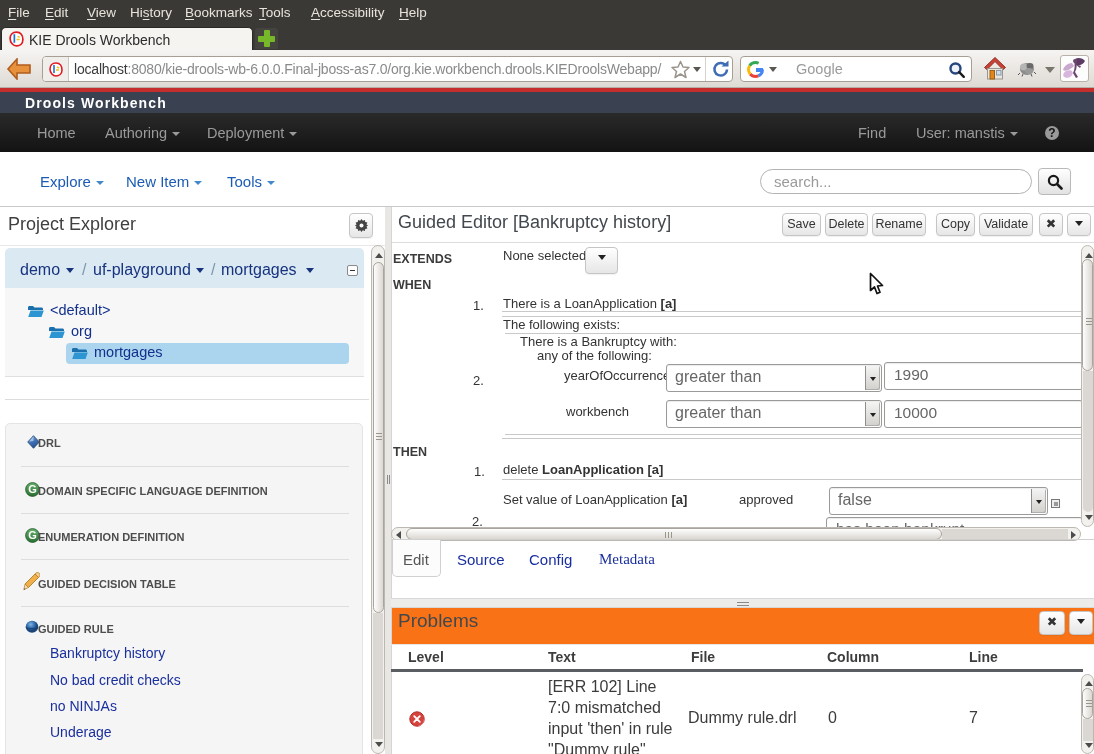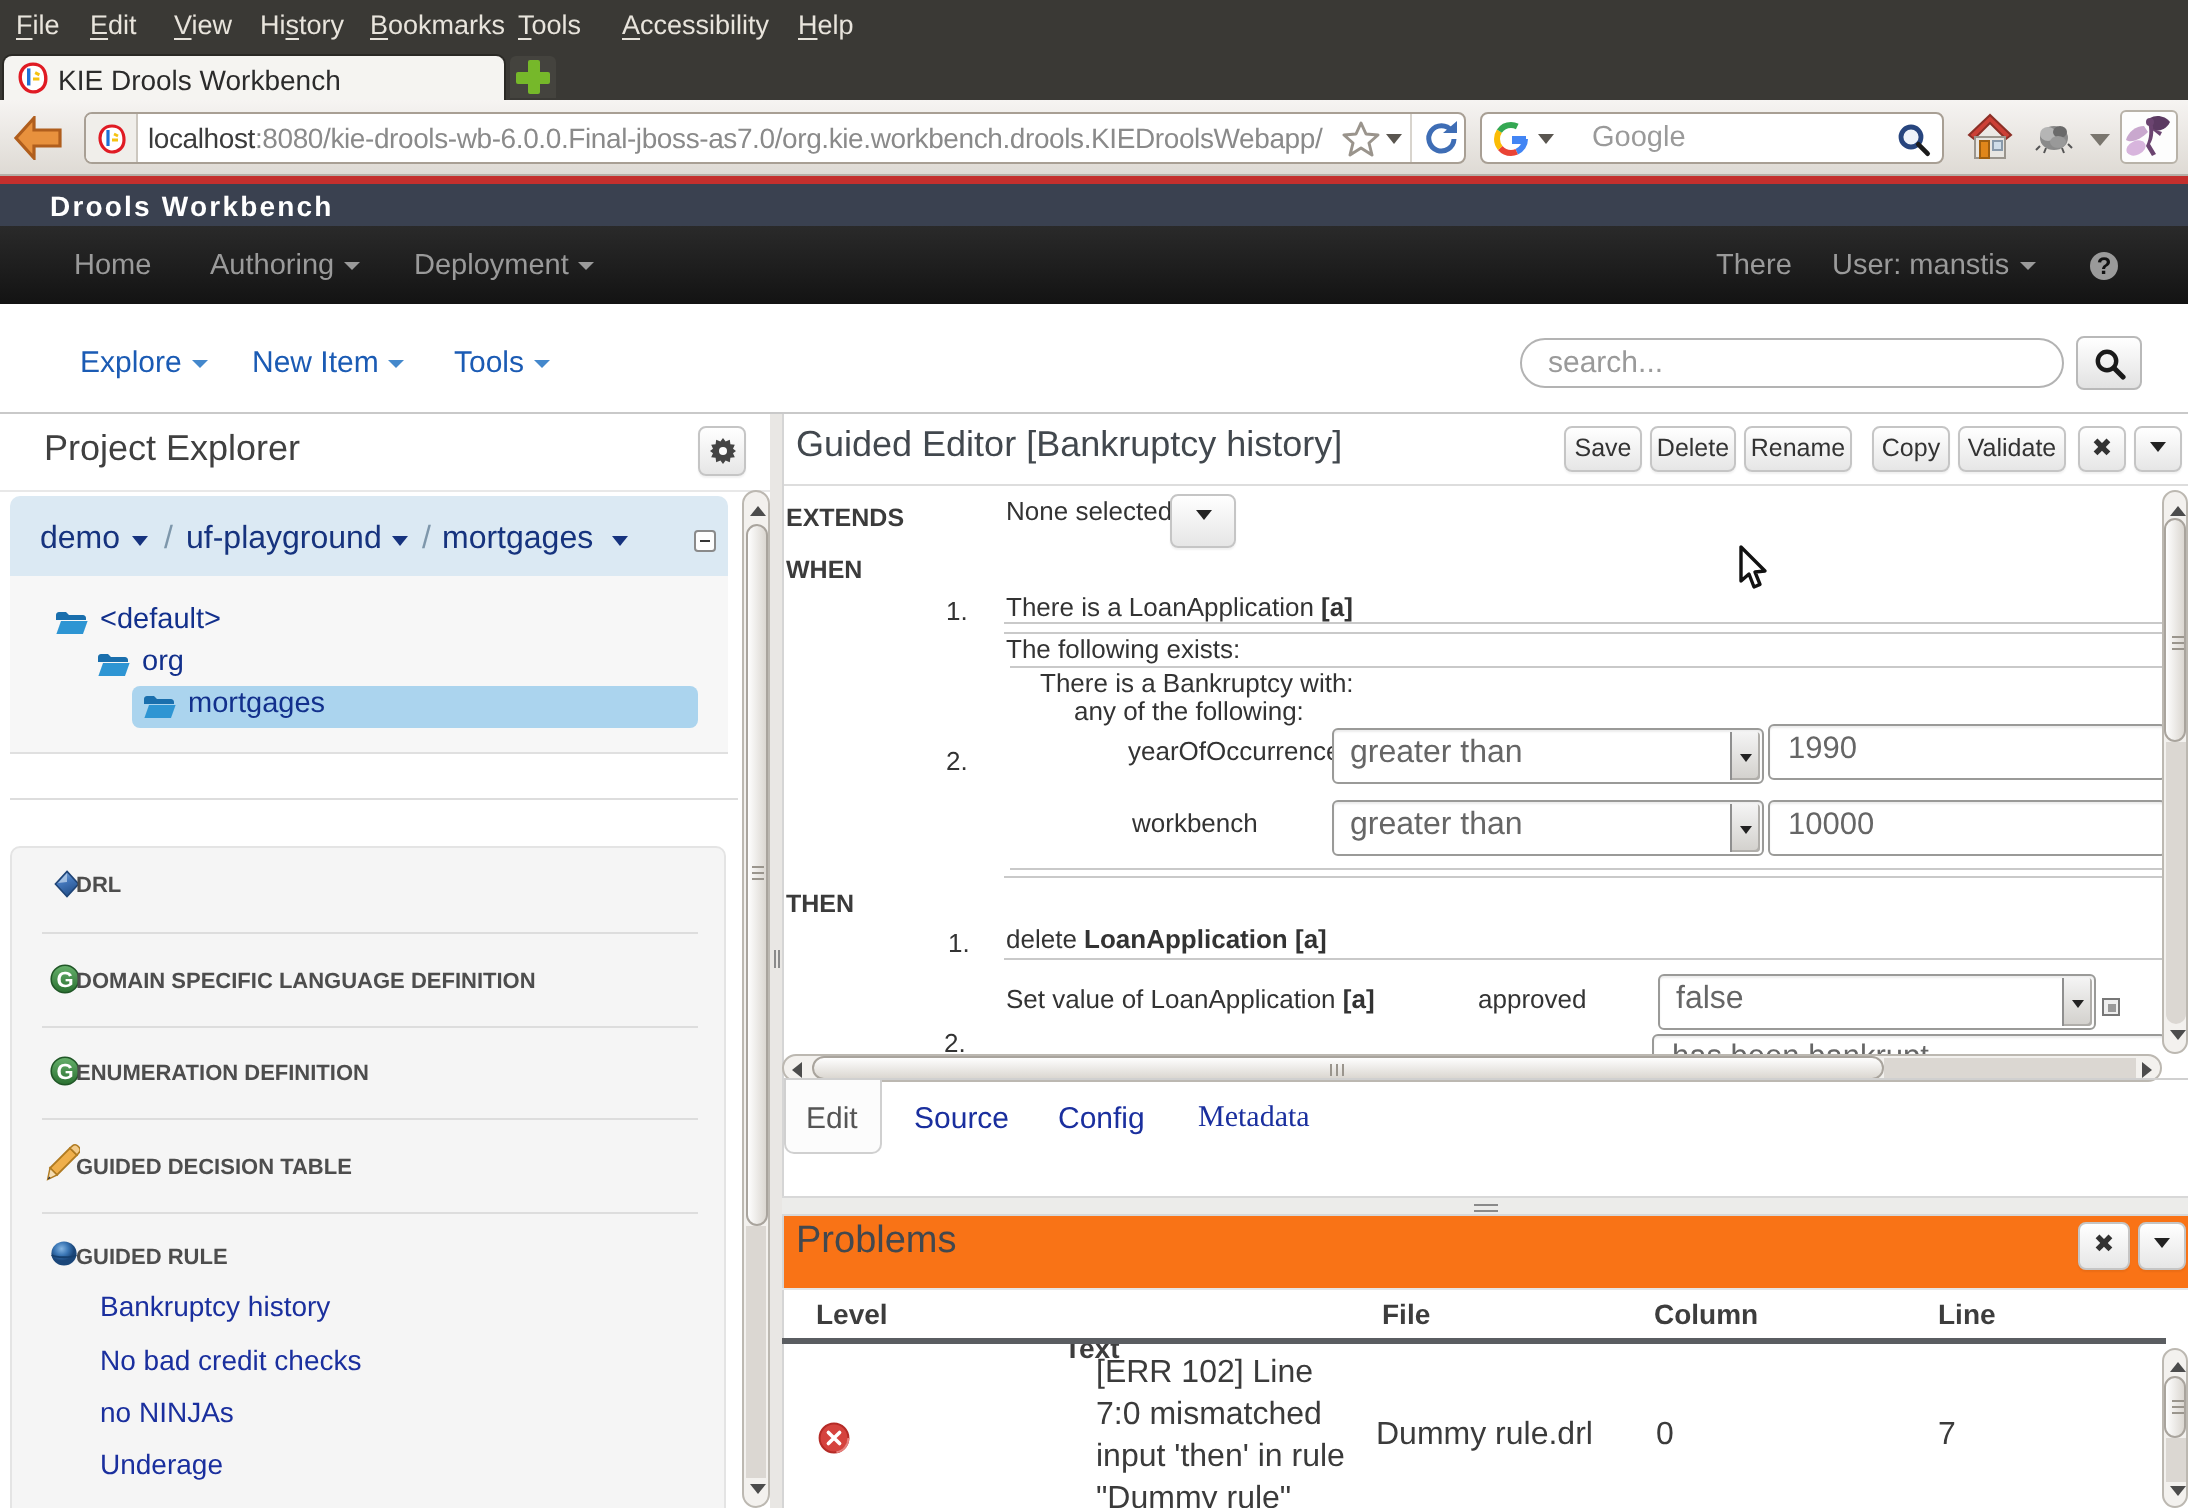--- a/index.html
+++ b/index.html
@@ -31,21 +31,21 @@
 #whitebar { left:0; top:152px; width:1094px; height:55px; background:#fff; border-bottom:1px solid #c9c9c9; font-size:15px; }
 .wmenu { position:absolute; top:21px; color:#1b5bb4; }
 .caret { display:inline-block; width:0; height:0; border-left:4px solid transparent; border-right:4px solid transparent; border-top:4px solid #4488cc; vertical-align:middle; margin-left:5px; }
 .ncaret { display:inline-block; width:0; height:0; border-left:4px solid transparent; border-right:4px solid transparent; border-top:4px solid #9a9a9a; vertical-align:middle; margin-left:5px; }
 #searchpill { position:absolute; left:760px; top:17px; width:272px; height:25px; border:1px solid #b3b3b3; border-radius:13px; background:#fff; color:#9a9a9a; padding:3px 0 0 13px; font-size:15px; }
 #searchbtn { position:absolute; left:1038px; top:16px; width:33px; height:27px; border:1px solid #b9b9b9; border-radius:4px; background:linear-gradient(#fff,#e2e2e2); }
 
 .btn { position:absolute; height:23px; border:1px solid #c5c5c5; border-radius:4px; background:linear-gradient(#fff,#e6e6e6); color:#333; font-size:12.5px; text-align:center; line-height:21px; box-shadow:0 1px 1px rgba(0,0,0,0.06); }
 
 #pehead { left:0; top:207px; width:385px; height:39px; background:#fff; border-bottom:1px solid #e8e8e8; }
-#pehead .t { position:absolute; left:22px; top:7px; font-size:18px; color:#404040; }
+#pehead .t { position:absolute; left:8px; top:7px; font-size:18px; color:#404040; }
 #crumb { left:5px; top:248px; width:359px; height:40px; background:#dbe9f3; border-radius:5px 5px 0 0; }
 .crtxt { position:absolute; top:13px; font-size:16px; color:#16337e; }
 .crsl { position:absolute; top:13px; font-size:16px; color:#7e97ab; }
 .crcaret { position:absolute; top:20px; width:0; height:0; border-left:4.5px solid transparent; border-right:4.5px solid transparent; border-top:5px solid #16337e; }
 .folder { position:absolute; width:17px; height:14px; }
 #treebox { left:5px; top:288px; width:359px; height:89px; background:#f7f7f7; border-bottom:1px solid #e0e0e0; }
 .treetxt { position:absolute; font-size:14.5px; color:#12308c; }
 #treesel { position:absolute; left:61px; top:55px; width:283px; height:21px; background:#abd4ee; border-radius:4px; }
 #divider1 { left:5px; top:399px; width:364px; height:1px; background:#ddd; }
 #sections { left:5px; top:423px; width:358px; height:340px; background:#f5f5f5; border:1px solid #e4e4e4; border-radius:5px; }
@@ -192,21 +192,21 @@
     </div>
   </div>
   <div id="redline" class="abs"></div>
   <div id="slate" class="abs">
       <span class="logo">Drools Workbench</span>
     </div>
   <div id="navbar" class="abs">
     <span class="nitem" style="left:37px">Home</span>
     <span class="nitem" style="left:105px">Authoring<span class="ncaret"></span></span>
     <span class="nitem" style="left:207px">Deployment<span class="ncaret"></span></span>
-    <span class="nitem" style="left:858px">There</span>
+    <span class="nitem" style="left:858px">Find</span>
     <span class="nitem" style="left:916px">User: manstis<span class="ncaret"></span></span>
     <div style="position:absolute;left:1045px;top:126px;width:14px;height:14px;top:13px;background:#9a9a9a;border-radius:50%;color:#111;font-size:12px;font-weight:bold;text-align:center;line-height:15px;">?</div>
   </div>
   <div id="whitebar" class="abs">
     <span class="wmenu" style="left:40px">Explore<span class="caret"></span></span>
     <span class="wmenu" style="left:126px">New Item<span class="caret"></span></span>
     <span class="wmenu" style="left:227px">Tools<span class="caret"></span></span>
     <div id="searchpill">search...</div>
     <div id="searchbtn">
       <svg style="position:absolute;left:8px;top:5px;" width="16" height="16" viewBox="0 0 16 16">
@@ -403,21 +403,21 @@
   <span class="tabtxt" style="left:529px; color:#1a2f9e;">Config</span>
   <span class="tabtxt" style="left:599px; color:#1a2f9e;font-family:Liberation Serif, serif;">Metadata</span>
 
   <div id="hsplit" class="abs"></div>
   <div id="probhead" class="abs">
       <span class="t">Problems</span>
     </div>
   <div class="btn" style="left:1039px; top:611px; width:26px; height:24px;">✖</div>
   <div class="btn" style="left:1069px; top:611px; width:24px; height:24px;"><span style="display:inline-block;width:0;height:0;border-left:4px solid transparent;border-right:4px solid transparent;border-top:5px solid #222;vertical-align:middle;margin-top:-3px;"></span></div>
   <span class="th" style="left:408px;">Level</span>
-  <span class="th" style="left:532px;margin-top:17px;">Text</span>
+  <span class="th" style="left:548px;">Text</span>
   <span class="th" style="left:691px;">File</span>
   <span class="th" style="left:827px;">Column</span>
   <span class="th" style="left:969px;">Line</span>
   <div class="abs" style="left:391px; top:644px; width:703px; height:1px; background:#e6e6e6;"></div>
   <div id="thickline" class="abs"></div>
   <span class="td" style="left:548px; top:678px;">[ERR 102] Line</span>
   <span class="td" style="left:548px; top:699px;">7:0 mismatched</span>
   <span class="td" style="left:548px; top:720px;">input 'then' in rule</span>
   <span class="td" style="left:548px; top:741px;">"Dummy rule"</span>
   <span class="td" style="left:688px; top:709px;">Dummy rule.drl</span>

